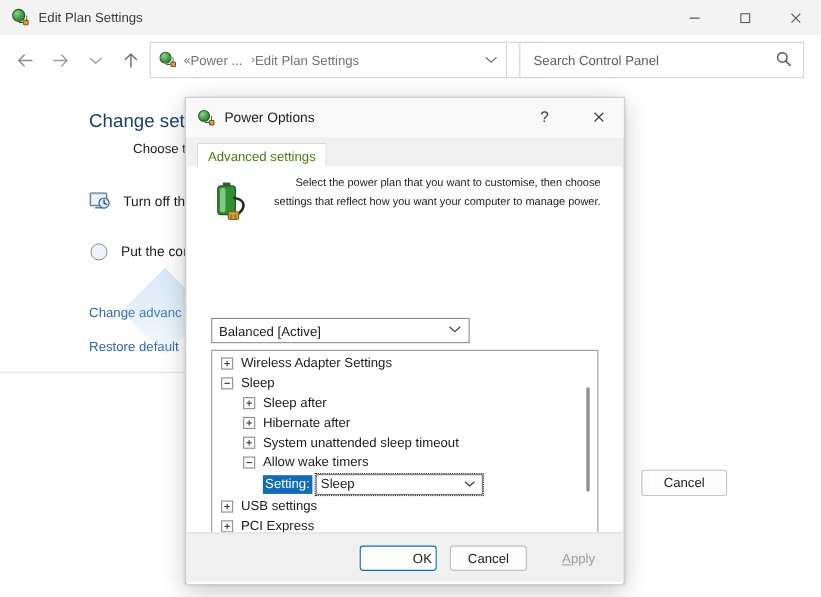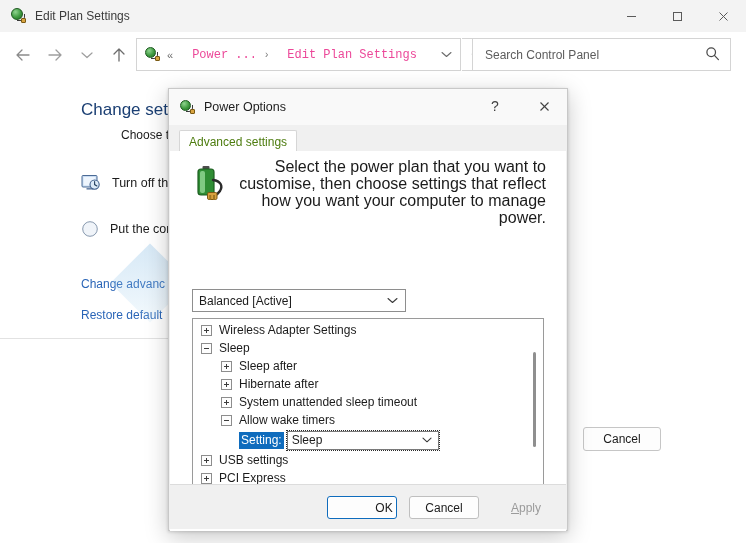--- a/index.html
+++ b/index.html
@@ -111,24 +111,23 @@
     width: 325px; height: 33px;
     background: #ffffff;
     border: 1px solid #d4d4d4;
     box-sizing: border-box;
     display: flex;
     align-items: center;
   }
   #addr-icon { margin-left: 7px; width: 17px; height: 17px; flex: none; }
   #addr-chevrons { margin-left: 6px; color: #6b6b6b; font-size: 11px; }
   .crumb {
-    margin-left: 19px;
-    font-size: 12px;
-    color: #ec4899;
-    font-family: Liberation Mono, monospace;
+    margin-left: 0;
+    font-size: 12px;
+    color: #737373;
   }
   .crumb-sep { margin-left: 8px; color: #777; font-size: 10px; }
   #addr-dropdown {
     margin-left: auto;
     width: 28px; height: 31px;
     display: flex; align-items: center; justify-content: center;
     color: #6b6b6b; font-size: 10px;
   }
   #addr-refresh {
     position: absolute;
@@ -352,29 +351,29 @@
     display: flex;
   }
   #battery-icon {
     width: 46px; height: 46px;
     flex: none;
     position: relative;
     margin-top: 2px;
   }
   #dlg-instr-text {
     margin-left: 4px;
-    font-size: 16px;
+    font-size: 10px;
     line-height: 17px;
     color: #1b1b1b;
   }
 
   #plan-select {
     position: absolute;
     left: 22px; top: 138px;
-    width: 214px; height: 23px;
+    width: 235px; height: 23px;
     background: #ffffff;
     border: 1px solid #8e8e8e;
     box-sizing: border-box;
     display: flex; align-items: center;
     font-size: 12px;
     color: #1b1b1b;
   }
   #plan-select-value { margin-left: 6px; }
   #plan-select-arrow {
     margin-left: auto; margin-right: 7px;

